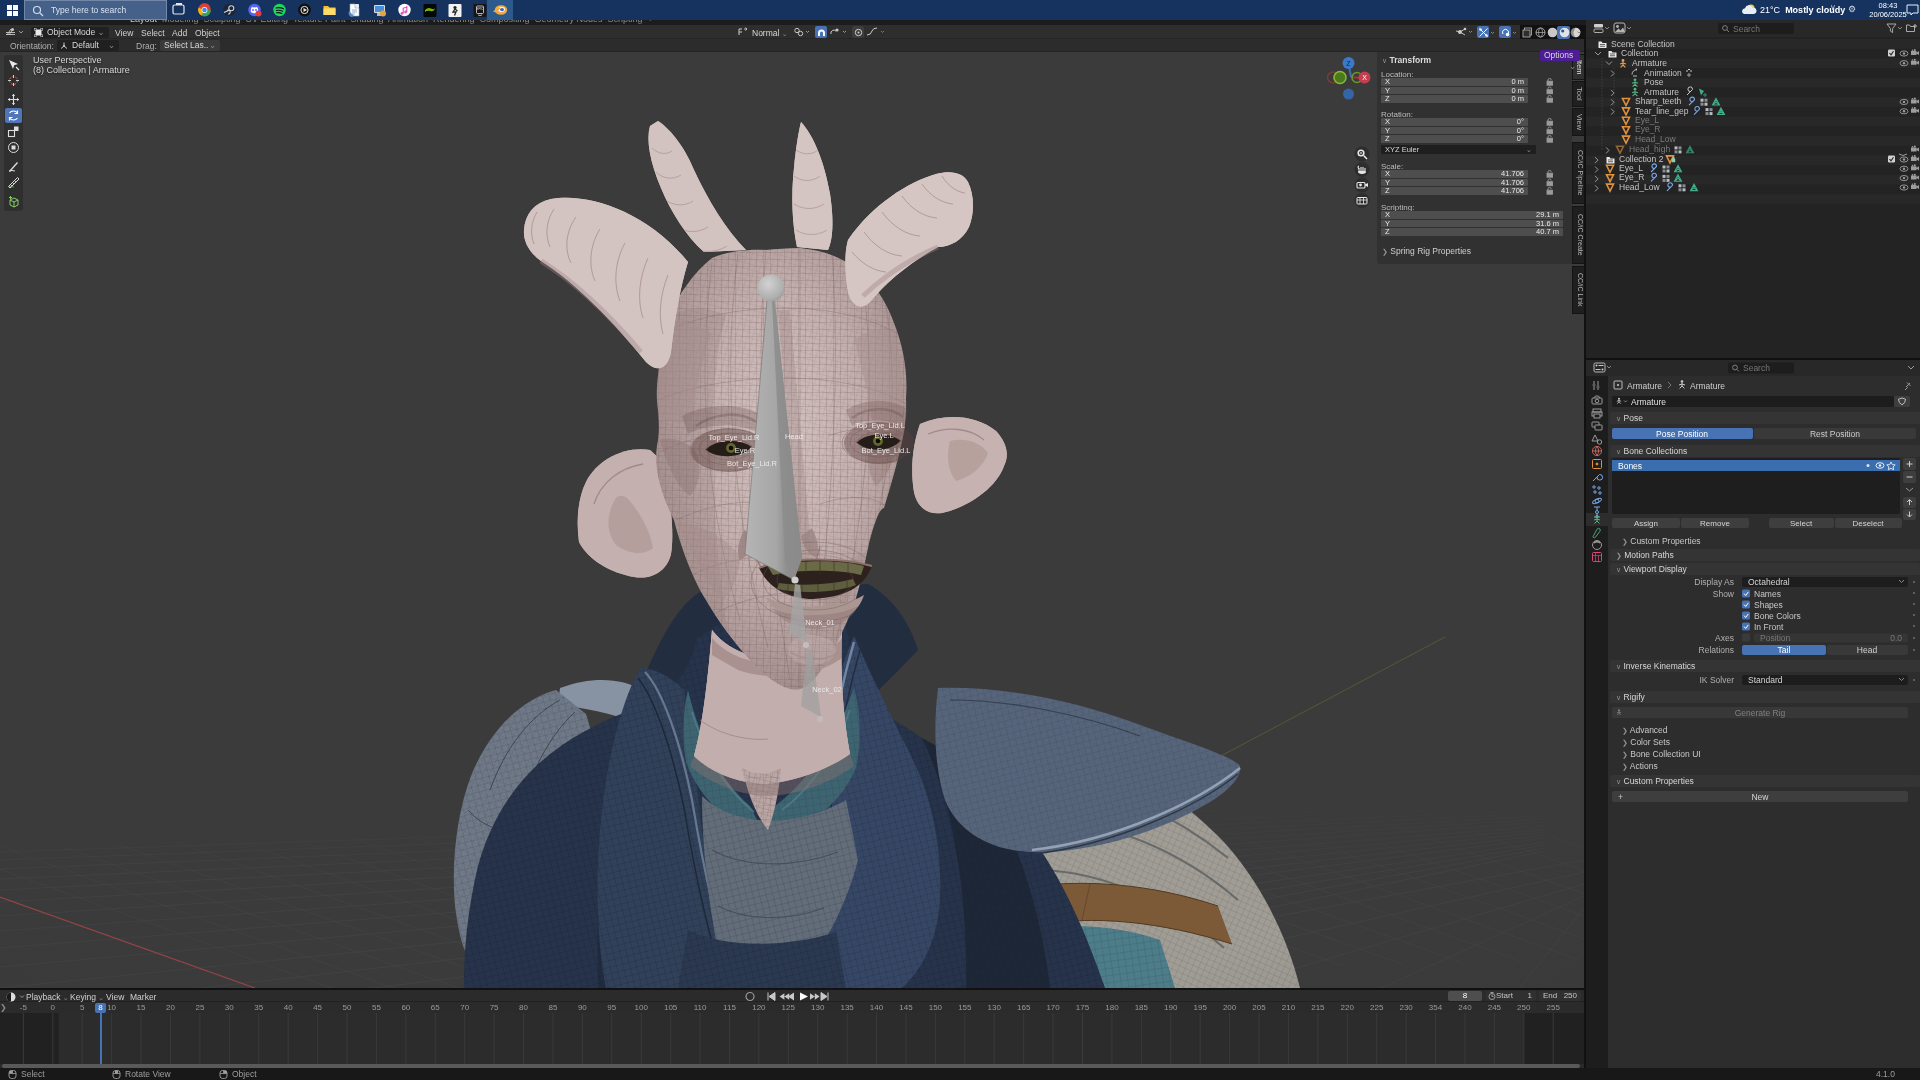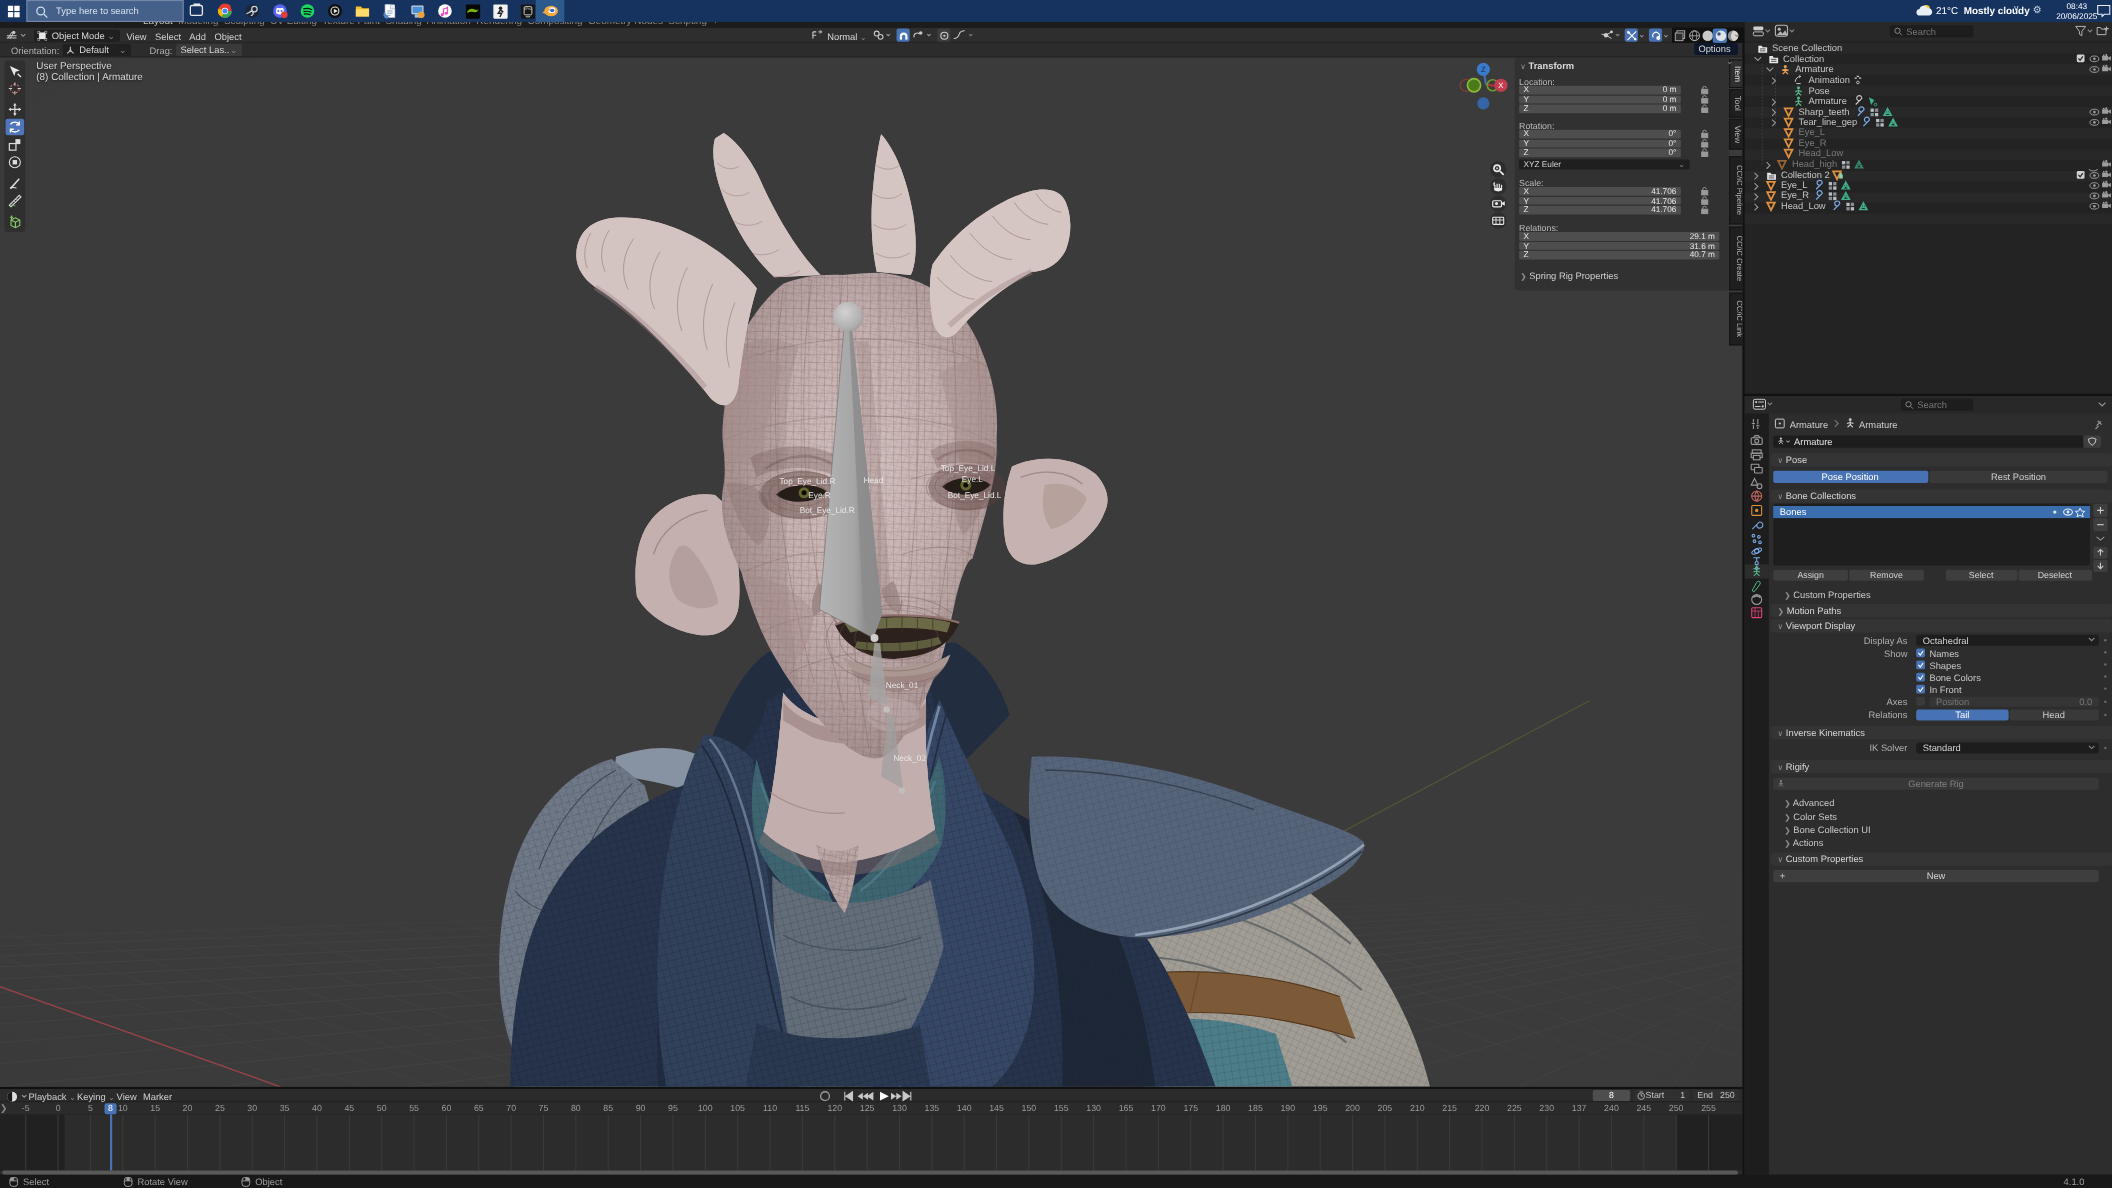--- a/index.html
+++ b/index.html
@@ -469,21 +469,21 @@
       <div class="nrow" style="top:43px">Z<i>0 m</i></div>
       <div class="nlab" style="top:58px">Rotation:</div>
       <div class="nrow" style="top:66px">X<i>0°</i></div>
       <div class="nrow" style="top:74.5px">Y<i>0°</i></div>
       <div class="nrow" style="top:83px">Z<i>0°</i></div>
       <div class="abs" style="left:4px;top:93px;width:155px;height:9px;background:#1f1f1f;border-radius:1px;color:#d5d5d5;font-size:7.5px;line-height:9px;padding:0 4px">XYZ Euler<span style="float:right;color:#888">⌄</span></div>
       <div class="nlab" style="top:110px">Scale:</div>
       <div class="nrow" style="top:118px">X<i>41.706</i></div>
       <div class="nrow" style="top:126.5px">Y<i>41.706</i></div>
       <div class="nrow" style="top:135px">Z<i>41.706</i></div>
-      <div class="nlab" style="top:151px">Relations:</div>
+      <div class="nlab" style="top:151px">Scripting:</div>
       <div class="nrow" style="top:159px;width:182px">X<i>29.1 m</i></div>
       <div class="nrow" style="top:167.5px;width:182px">Y<i>31.6 m</i></div>
       <div class="nrow" style="top:176px;width:182px">Z<i>40.7 m</i></div>
       <div class="abs" style="left:5px;top:194px;color:#cfcfcf;font-size:8.5px"><span class="parrow">❯</span> Spring Rig Properties</div>
       <svg class="abs" style="left:168px;top:26px" width="10" height="125" viewBox="0 0 10 125">
         <g fill="none" stroke="#9a9a9a" stroke-width="0.9">
           <g id="lk">
               <rect x="2" y="3.2" width="5.5" height="4" fill="#9a9a9a"></rect>
               <path d="M3,3 v-1 a1.6 1.6 0 0 1 3.2,0"></path>
             </g>
@@ -611,21 +611,21 @@
   <div class="abs" id="vtool">
     <div class="abs" style="left:10px;top:2px;color:#b0b0b0">Orientation:</div>
     <div class="ddk" style="left:57px;top:1px;width:62px;padding-left:15px">Default<span style="float:right;color:#888">⌄</span>
       <svg class="abs" style="left:3px;top:1.5px" width="8" height="8" viewBox="0 0 8 8">
           <path d="M4,0.5 V4 M4,4 L1,6.5 M4,4 L7,6.5" stroke="#c8c8c8" stroke-width="1"></path>
           <circle cx="4" cy="4" r="1" fill="#c8c8c8"></circle>
         </svg>
     </div>
     <div class="abs" style="left:136px;top:2px;color:#b0b0b0">Drag:</div>
     <div class="ddk" style="left:160px;top:1px;width:60px;background:#3a3a3a">Select Las.. <span style="float:right;color:#888">⌄</span></div>
-    <div class="ddk" style="left:1540px;top:0;width:40px;background:#0f172a">Options <span style="float:right;color:#888">⌄</span></div>
+    <div class="ddk" style="left:1540px;top:11px;width:40px;background:#4c1d95">Options <span style="float:right;color:#888">⌄</span></div>
   </div>
   <div class="abs" id="topbar">
       <div class="tabs"><b>Layout</b> &nbsp;Modeling&nbsp; Sculpting&nbsp; UV Editing&nbsp; Texture Paint&nbsp; Shading&nbsp; Animation&nbsp; Rendering&nbsp; Compositing&nbsp; Geometry Nodes&nbsp; Scripting&nbsp; +</div>
     </div>
   <div class="abs" id="tbright"></div>
 
   <div class="abs" id="outliner">
    <svg width="334" height="338" viewBox="0 0 334 338" font-family="Liberation Sans" font-size="8.5">
     <defs>
       <g id="eye">
@@ -1128,21 +1128,21 @@
         <span class="fnum" style="left:1141.34px">185</span>
         <span class="fnum" style="left:1170.76px">190</span>
         <span class="fnum" style="left:1200.18px">195</span>
         <span class="fnum" style="left:1229.6000000000001px">200</span>
         <span class="fnum" style="left:1259.02px">205</span>
         <span class="fnum" style="left:1288.44px">210</span>
         <span class="fnum" style="left:1317.8600000000001px">215</span>
         <span class="fnum" style="left:1347.28px">220</span>
         <span class="fnum" style="left:1376.7px">225</span>
         <span class="fnum" style="left:1406.1200000000001px">230</span>
-        <span class="fnum" style="left:1435.54px">137</span>
+        <span class="fnum" style="left:1435.54px">354</span>
         <span class="fnum" style="left:1464.96px">240</span>
         <span class="fnum" style="left:1494.38px">245</span>
         <span class="fnum" style="left:1523.8px">250</span>
         <span class="fnum" style="left:1553.22px">255</span>
       </div>
     <div id="tl-grid"><svg width="1584" height="51">
           <rect x="58.7" y="0" width="1465" height="51" fill="#2c2c2c"></rect>
           <line x1="23.379999999999995" y1="0" x2="23.379999999999995" y2="51" stroke="#3a3a3a" stroke-width="1"></line>
           <line x1="52.8" y1="0" x2="52.8" y2="51" stroke="#3a3a3a" stroke-width="1"></line>
           <line x1="82.22" y1="0" x2="82.22" y2="51" stroke="#3a3a3a" stroke-width="1"></line>

